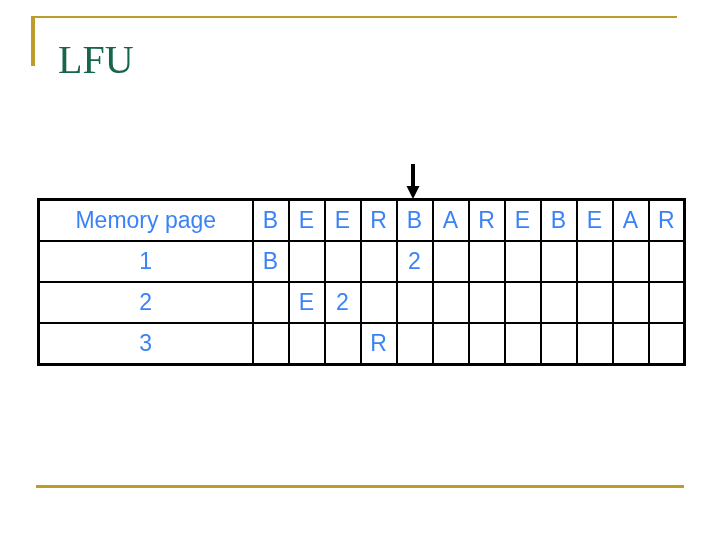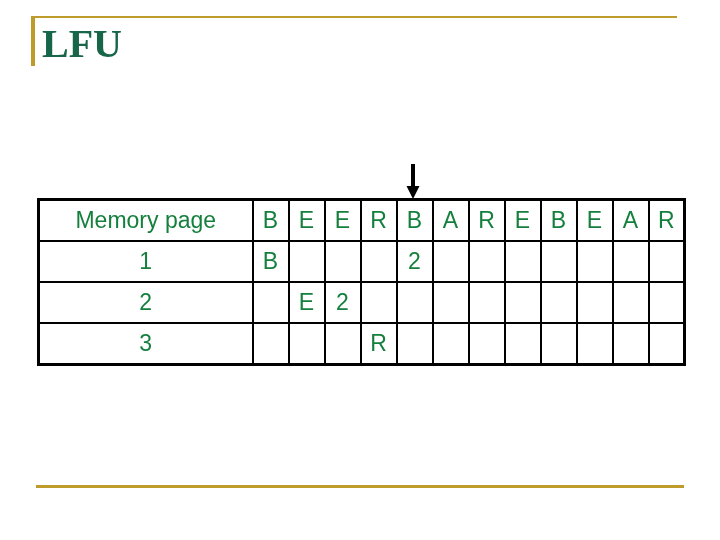--- a/index.html
+++ b/index.html
@@ -15,23 +15,23 @@
 
   .rule { position: absolute; background: var(--gold, #BD9C2B); }
   .top-rule    { left: 33px; top: 16px; width: 644px; height: 2px; }
   .left-rule   { left: 31px; top: 16px; width: 4px;  height: 50px; }
   .bottom-rule { left: 36px; top: 485px; width: 648px; height: 3px; }
 
   .title {
     position: absolute;
     left: 42px;
     top: 22px;
-    margin: 0;
+    margin: 16px;
     font-family: "Liberation Serif", serif;
-    font-weight: 700;
+    font-weight: 400;
     font-size: 40px;
     line-height: 1.1;
     color: var(--title-green, #17664A);
     text-align: center;
   }
 
   .arrow {
     position: absolute;
     top: 163px;
     width: 16px;
@@ -49,21 +49,21 @@
     border: 3px solid var(--table-border, #000000);
   }
   table.lfu th, table.lfu td {
     border: 2px solid var(--table-border, #000000);
     height: 39px;
     padding: 0;
     text-align: center;
     vertical-align: middle;
     font-weight: 400;
     font-size: 23px;
-    color: #15803d;
+    color: #3b82f6;
     overflow: hidden;
     white-space: nowrap;
   }
   td.page  { color: var(--page-purple, #B57FD9); }
   td.count { color: var(--count-red, #C32B2B); }
 </style>
 </head>
 <body>
 
 <div class="slide" style="--gold: #BD9C2B; --title-green: #17664A; --page-purple: #B57FD9; --count-red: #C32B2B; --table-border: #000000;">

